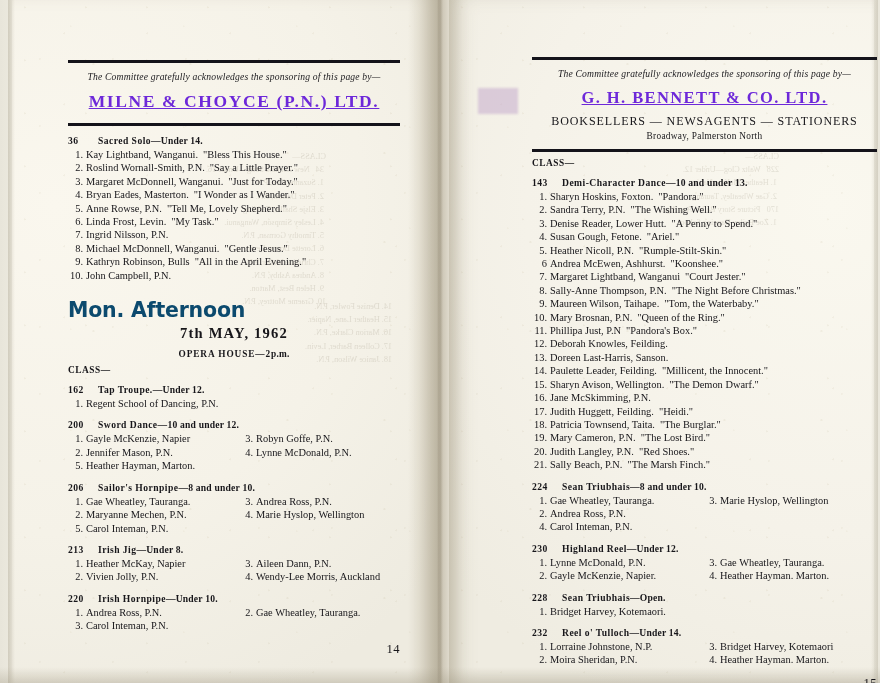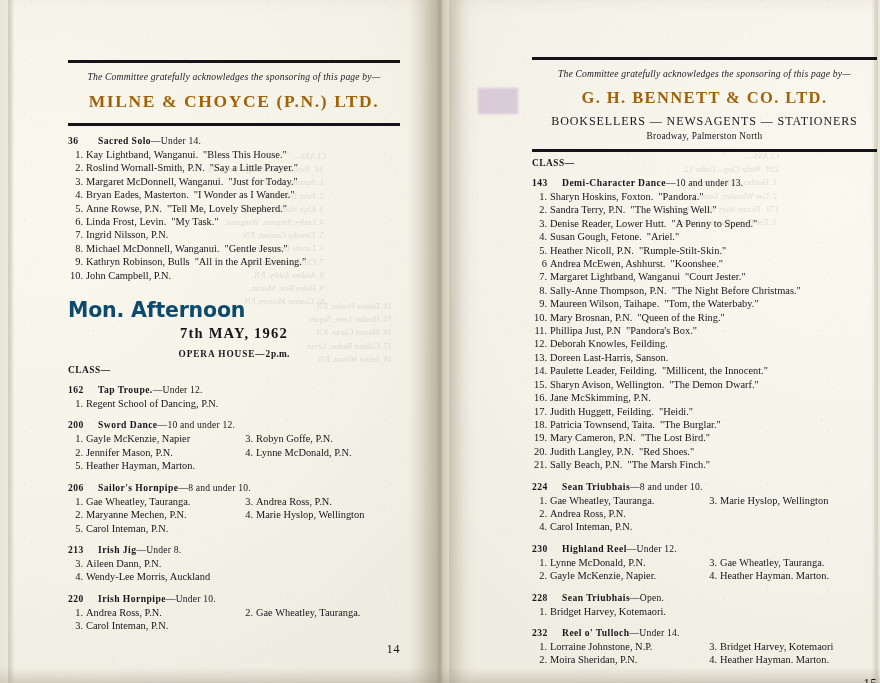--- a/index.html
+++ b/index.html
@@ -149,21 +149,22 @@
     text-align: center;
     margin: 8px 0 0 0;
     color: #1b1a1e;
   }
   .advertiser {
     text-align: center;
     font-weight: bold;
     font-size: 17.5px;
     letter-spacing: 1.6px;
     margin: 9px 0 0 0;
-    color: #a16207;
+    color: #6d28d9;
+    text-decoration: underline;
   }
   .advertiser.small { font-size: 16.5px; letter-spacing: 1.4px; }
   .adv-sub {
     text-align: center;
     font-size: 12px;
     letter-spacing: .9px;
     margin: 6px 0 0 0;
   }
   .adv-sub2 {
     text-align: center;
@@ -189,21 +190,21 @@
     font-weight: bold;
     display: inline-block;
     width: 30px;
     letter-spacing: .4px;
   }
   .class-head .title {
     font-weight: bold;
     letter-spacing: .45px;
   }
   .class-head .qual {
-    font-weight: normal;
+    font-weight: bold;
     letter-spacing: .2px;
   }
 
   
   .entries { margin: 0; }
   .entry {
     font-size: 10.4px;
     line-height: 13.4px;
     white-space: nowrap;
   }
@@ -364,20 +365,24 @@
             </div>
             <div>
               <div class="entry"><span class="n">3.</span><span>Andrea Ross, P.N.</span></div>
               <div class="entry"><span class="n">4.</span><span>Marie Hyslop, Wellington</span></div>
             </div>
           </div>
         </div>
         <div>
           <div class="class-head"><span class="num">213</span><span class="title">Irish Jig</span><span class="qual">—Under 8.</span></div>
           <div class="grid2">
+            <div>
+              <div class="entry"><span class="n">1.</span><span>Heather McKay, Napier</span></div>
+              <div class="entry"><span class="n">2.</span><span>Vivien Jolly, P.N.</span></div>
+            </div>
             <div>
               <div class="entry"><span class="n">3.</span><span>Aileen Dann, P.N.</span></div>
               <div class="entry"><span class="n">4.</span><span>Wendy-Lee Morris, Auckland</span></div>
             </div>
           </div>
         </div>
         <div>
           <div class="class-head"><span class="num">220</span><span class="title">Irish Hornpipe</span><span class="qual">—Under 10.</span></div>
           <div class="grid2">
             <div>

